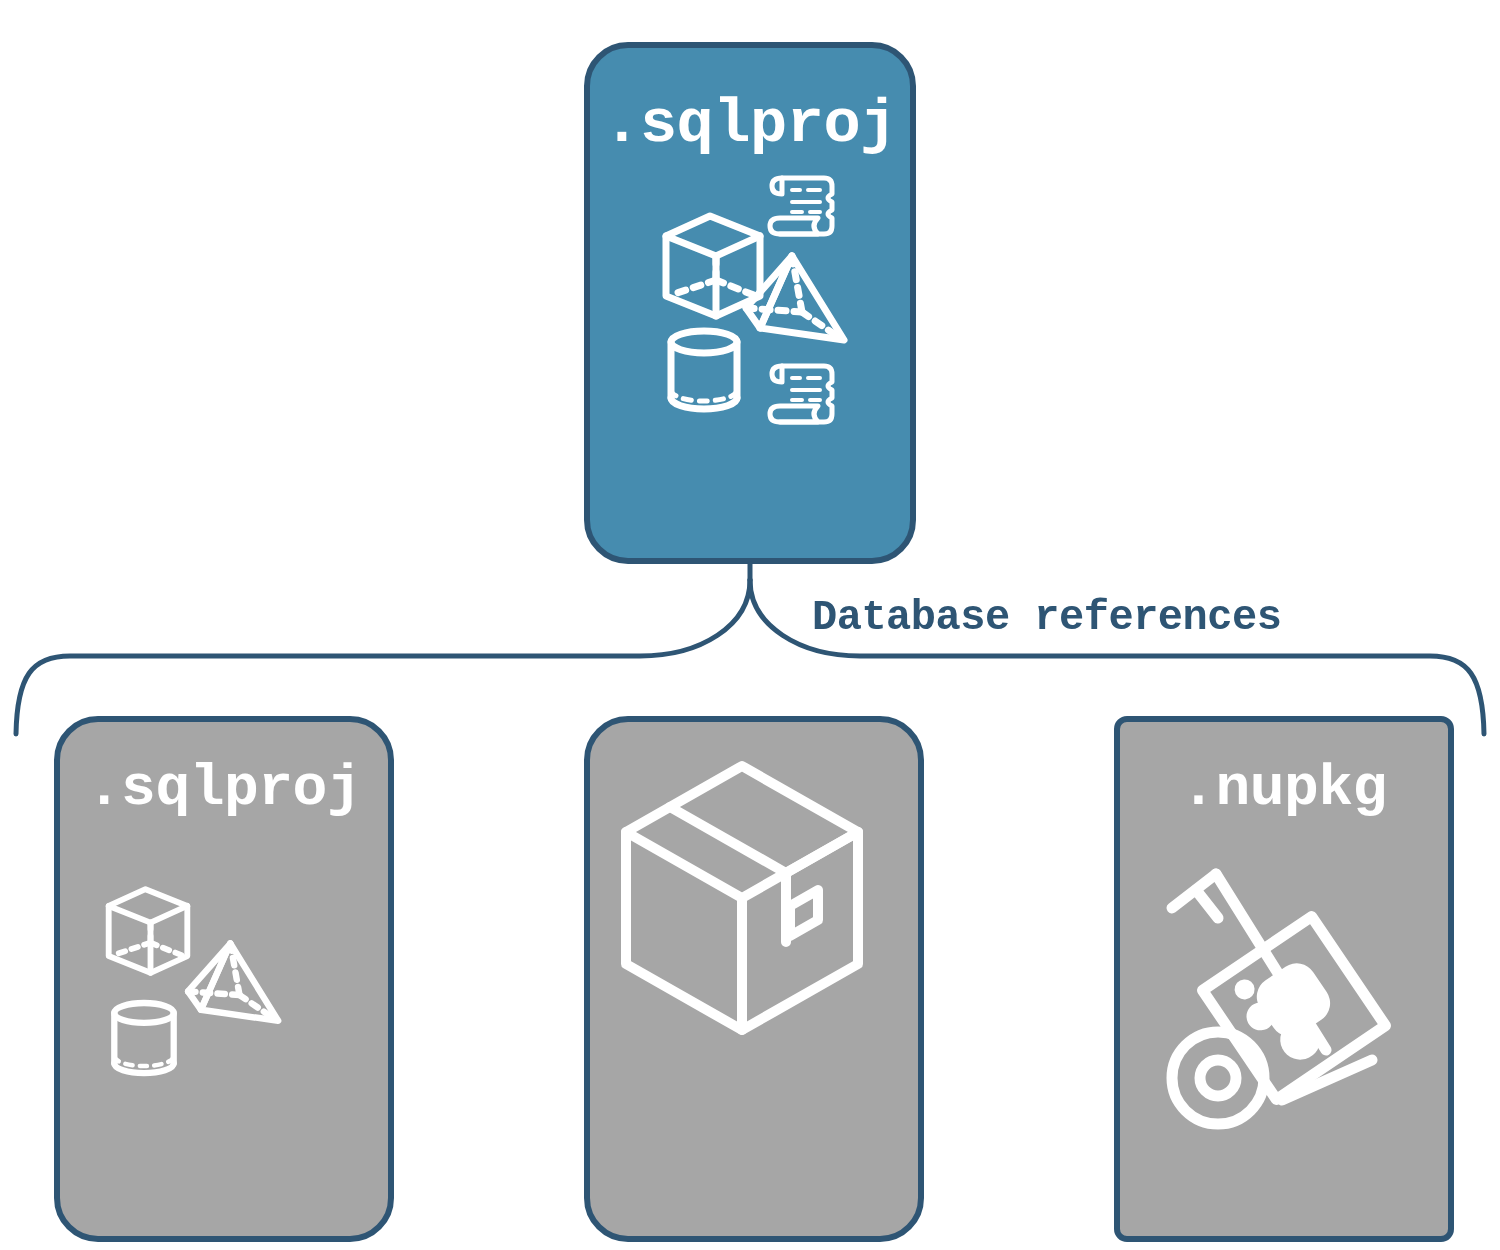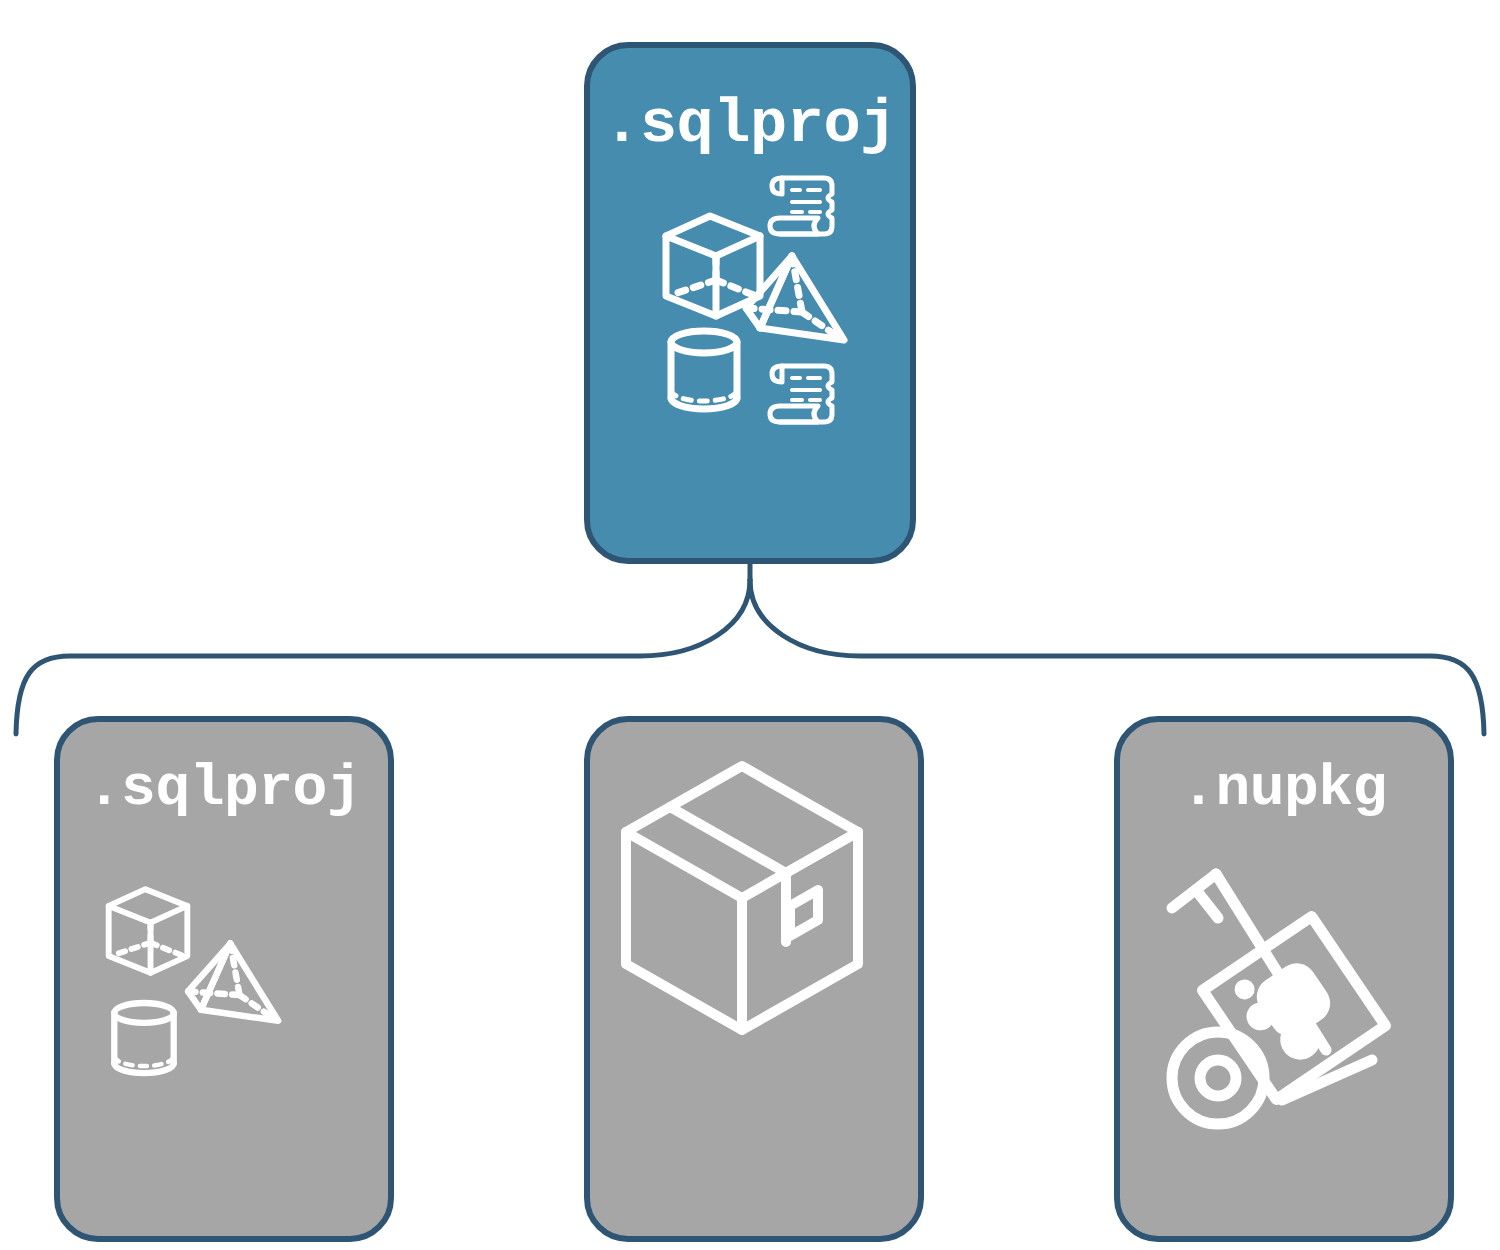--- a/index.html
+++ b/index.html
@@ -56,21 +56,21 @@
     margin-top: 12px;
   }
   .node-ref {
     top: 700px;
     width: 340px;
     height: 526px;
     background: #a6a6a6;
   }
   #node-sqlproj { left: 54px; }
   #node-dacpac  { left: 584px; }
-  #node-nupkg   { left: 1114px; }
+  #node-nupkg   { left: 1114px; border-radius: 13px; }
   .node-ref .node-title {
     font-size: 58px;
     margin-top: 38px;
   }
   .node-ref .icon-cluster {
     position: relative;
     width: 300px;
     height: 330px;
     margin-top: 14px;
   }
@@ -144,20 +144,21 @@
       </svg>
 
     </div>
   </div>
 
   <svg id="bracket" viewBox="0 0 1500 200" fill="none" stroke="#2e5574" stroke-width="5" stroke-linecap="round">
     <path d="M750 8 L750 24"></path>
     <path d="M750 24 C750 70 700 100 640 100 L70 100 C32 100 17 120 16 178"></path>
     <path d="M750 24 C750 70 800 100 860 100 L1430 100 C1468 100 1483 120 1484 178"></path>
   </svg>
+  <div id="bracket-label">Database references</div>
 
   <div class="node node-ref" id="node-sqlproj">
     <div class="node-title">.sqlproj</div>
     <div class="icon-cluster">
 
       <svg style="left:28px; top:52px;" width="92" height="94" viewBox="0 0 110 112" fill="none" stroke="#ffffff" stroke-width="7" stroke-linejoin="round" stroke-linecap="round">
         <path d="M8 26 L52 6 L102 26 L102 86 L58 106 L8 86 Z"></path>
         <path d="M8 26 L58 46 L102 26"></path>
         <path d="M58 46 L58 106"></path>
         <path d="M58 46 L58 70" stroke-dasharray="8 8"></path>

